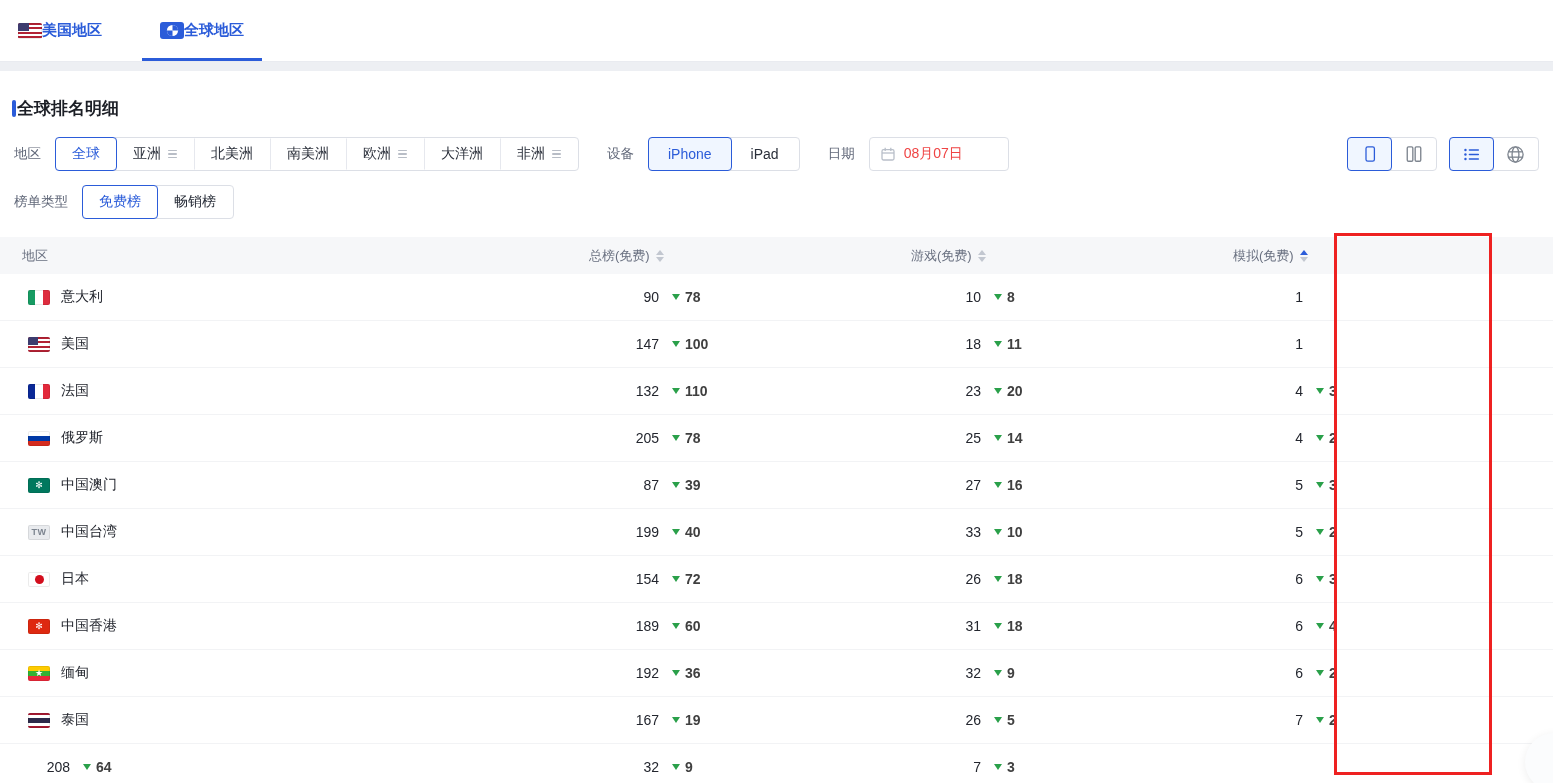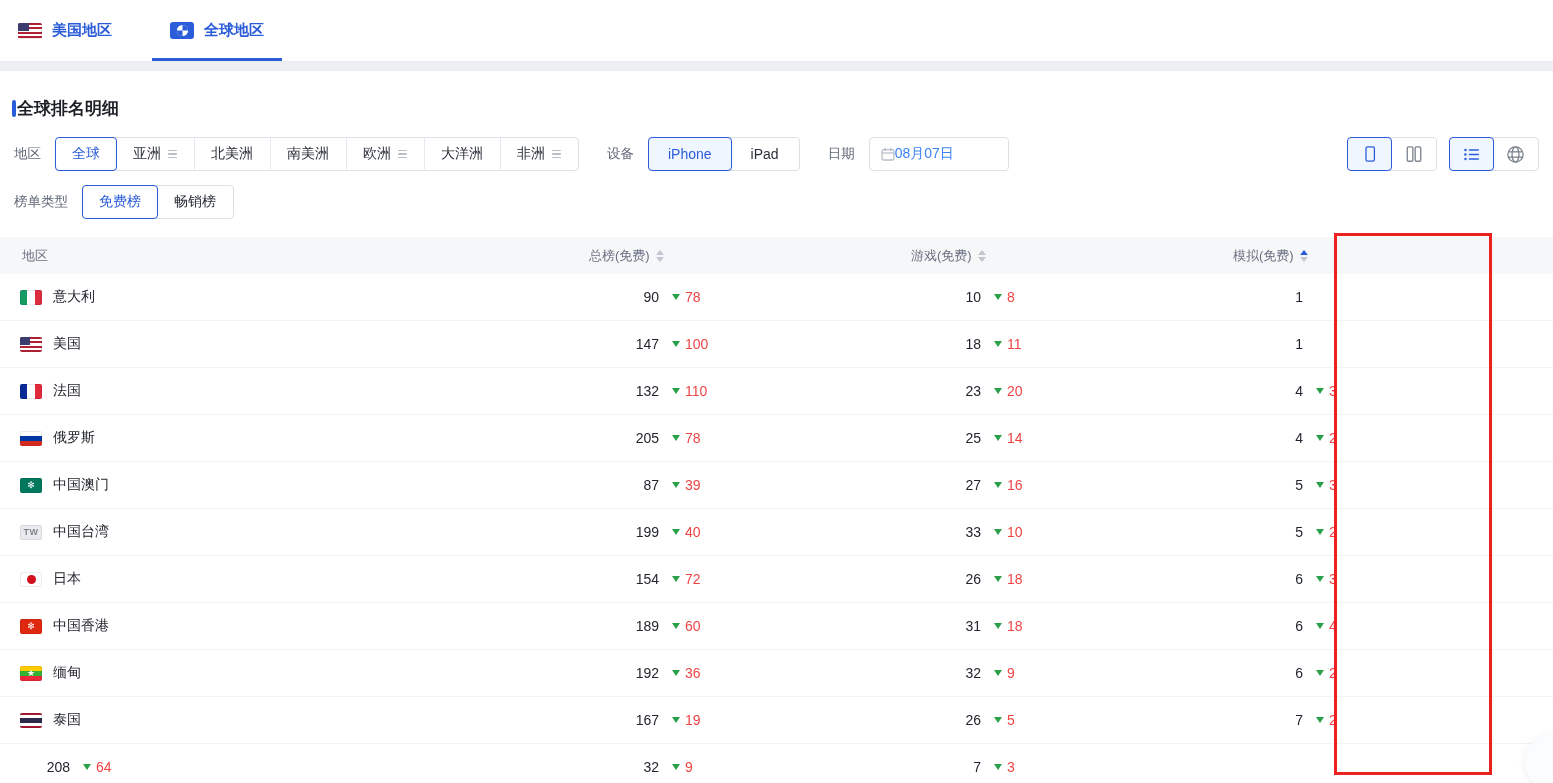--- a/index.html
+++ b/index.html
@@ -2,21 +2,21 @@
 <html><head>
 <meta charset="utf-8">
 <style>
   *{box-sizing:border-box;margin:0;padding:0}
   html,body{width:1553px;height:783px;overflow:hidden}
   body{font-family:"Liberation Sans","DejaVu Sans",sans-serif;background:#fff;color:#23262e;position:relative}
   .page{width:1553px;height:783px;position:relative;overflow:hidden;background:#fff}
 
   
   .tabbar{height:62px;display:flex;align-items:stretch;padding-left:14px;border-bottom:1px solid #e9ebf0;background:#fff}
-  .tab{display:inline-flex;align-items:center;gap:10px;font-size:15px;font-weight:600;color:#2b5cd9;cursor:pointer;position:relative;padding:0 4px;margin-right:36px}
+  .tab{display:inline-flex;align-items:center;font-size:15px;font-weight:600;color:#2b5cd9;cursor:pointer;position:relative;padding:0 4px;margin-right:36px}
   .tab.active{padding:0 18px}
   .tab.active::after{content:"";position:absolute;left:0;right:0;bottom:0;height:3px;background:#2b5cd9}
   .band{height:9px;background:#edeff3}
 
   
   .flag{width:22px;height:15px;border-radius:2px;display:inline-flex;align-items:center;justify-content:center;position:relative;box-shadow:inset 0 0 0 1px rgba(0,0,0,.08);flex:none;overflow:hidden}
   .tab-flag{width:24px;height:16px}
   .flag-it{background:linear-gradient(90deg,#169b62 0 33.3%,#fff 33.3% 66.6%,#dd2c3e 66.6%)}
   .flag-fr{background:linear-gradient(90deg,#0a2896 0 33.3%,#fff 33.3% 66.6%,#e2293b 66.6%)}
   .flag-ru{background:linear-gradient(180deg,#fff 0 33.3%,#0039a6 33.3% 66.6%,#d52b1e 66.6%)}
@@ -44,41 +44,41 @@
   .filter-row{display:flex;align-items:center;margin:17px 14px 0 14px}
   .flabel{font-size:13.5px;color:#62697a;margin-right:14px;flex:none}
   .seg-group{display:inline-flex;align-items:stretch;height:34px;border:1px solid #dcdfe6;border-radius:4px;background:#fff;flex:none}
   .seg{display:inline-flex;align-items:center;justify-content:center;padding:0 16px;font-size:14px;color:#2a2f3a;cursor:pointer;border:1px solid transparent;border-radius:4px;background:transparent;white-space:nowrap;position:relative}
   .seg + .seg{border-left:1px solid #e6e8ee;border-top-left-radius:0;border-bottom-left-radius:0}
   .seg.selected{border:1px solid #2b5cd9 !important;border-radius:4px;color:#2b5cd9;font-weight:500;margin:-1px;z-index:2;background:#fff}
   .seg.selected.tint{background:#f0f6ff}
   .menu-icon{display:inline-flex;flex-direction:column;gap:2px;margin-left:7px}
   .menu-icon i{display:block;width:9px;height:1.5px;background:#b8bdc6;border-radius:1px}
   .gap-lg{width:28px;flex:none}
-  .date-box{display:inline-flex;align-items:center;height:34px;width:140px;border:1px solid #dcdfe6;border-radius:4px;padding:0 11px;font-size:14px;color:#3b82f6;cursor:pointer;flex:none}
+  .date-box{display:inline-flex;align-items:center;gap:9px;height:34px;width:140px;border:1px solid #dcdfe6;border-radius:4px;padding:0 11px;font-size:14px;color:#ef4444;cursor:pointer;flex:none}
   .right-tools{margin-left:auto;display:inline-flex;gap:12px}
   .icon-seg{width:45px;padding:0}
 
   
   .table{margin-top:18px}
   .thead,.trow{display:grid;grid-template-columns:589px 322px 322px minmax(0,1fr);align-items:center}
   .thead{height:37px;background:#f6f7f9;font-size:13px;color:#697080}
   .th-region{padding-left:22px}
   .th-num{display:flex;align-items:center;cursor:pointer}
   .sort{display:inline-flex;flex-direction:column;gap:2px;margin-left:6px}
   .sort .c{width:0;height:0;border-left:4px solid transparent;border-right:4px solid transparent}
   .sort .up{border-bottom:5px solid #c2c7d0}
   .sort .dn{border-top:5px solid #c2c7d0}
   .sort.asc .up{border-bottom-color:#2b5cd9}
   .trow{height:47px;border-bottom:1px solid #f2f3f5;background:#fff}
-  .region-cell{display:flex;align-items:center;gap:11px;padding-left:20px;font-size:14px;color:#23262e}
+  .region-cell{display:flex;align-items:center;gap:11px;padding-left:28px;font-size:14px;color:#23262e}
   .num-cell{display:flex;align-items:center}
   .rank{width:70px;text-align:right;font-size:14px;color:#23262e}
   .chgwrap{width:70px;padding-left:13px;display:flex;align-items:center;gap:5px}
-  .chgwrap b{color:#ef4444;font-weight:400;font-size:14px}
+  .chgwrap b{color:#404040;font-weight:700;font-size:14px}
   .tri{width:0;height:0;border-left:4.5px solid transparent;border-right:4.5px solid transparent;border-top:6px solid #2aa04a;flex:none}
 
   
   .annotation-rect{position:absolute;left:1334px;top:233px;width:158px;height:542px;border:3px solid #ee2121;pointer-events:none;z-index:5}
   .ghost-fab{position:absolute;right:-30px;top:733px;width:58px;height:58px;border-radius:50%;background:#fbfcfd;box-shadow:0 2px 10px rgba(0,0,0,.07)}
 </style>
 </head>
 <body>
 
 <div class="page">

